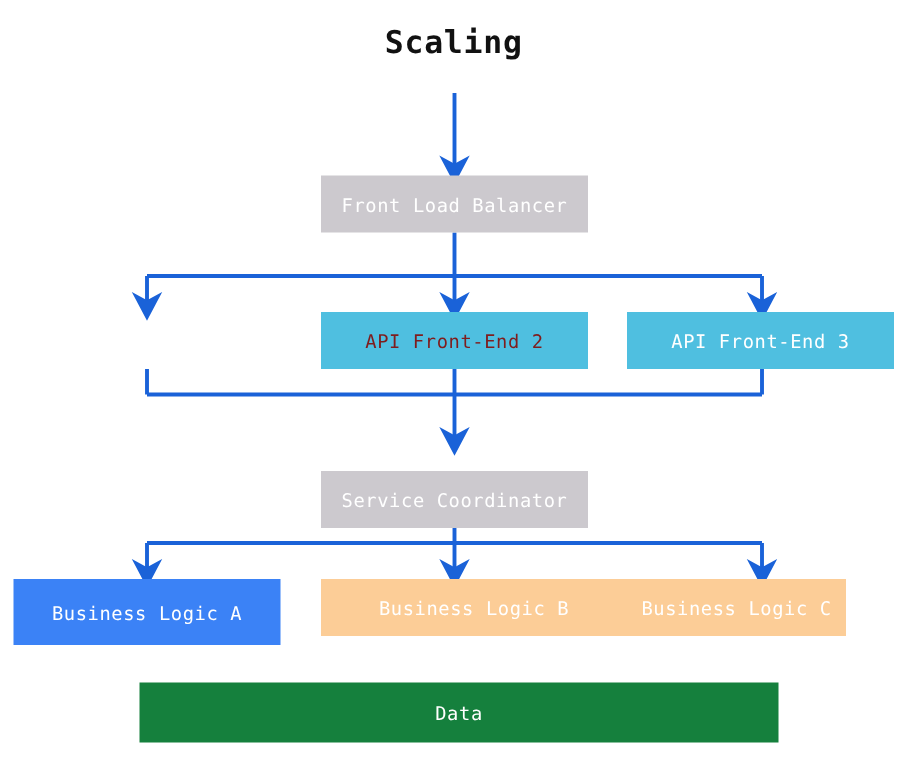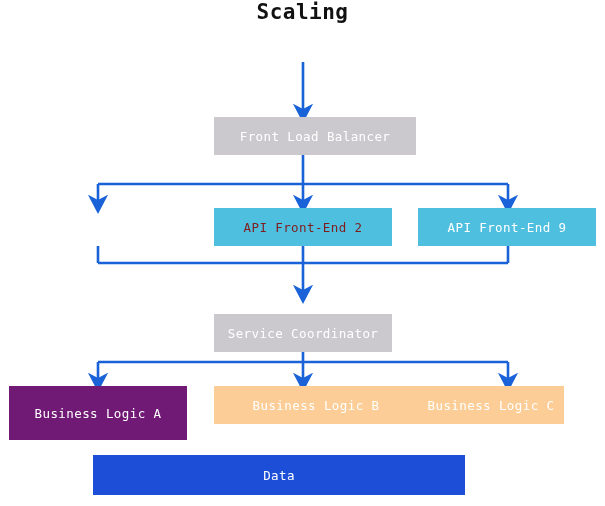--- a/index.html
+++ b/index.html
@@ -11,21 +11,21 @@
     position: relative;
     width: 605px;
     height: 506px;
     background: #ffffff;
     overflow: hidden;
     font-family: "DejaVu Sans Mono", "Liberation Mono", monospace;
   }
   #diagram-title {
     position: absolute;
     left: 0;
-    top: 0;
+    top: 16px;
     width: 605px;
     text-align: center;
     font-family: "DejaVu Sans Mono", "Liberation Mono", monospace;
     font-size: 21px;
     font-weight: bold;
     color: #111111;
     letter-spacing: 0.5px;
   }
   svg#edges {
     position: absolute;
@@ -79,26 +79,26 @@
       <path d="M98,263 L508,263"></path>
       <path d="M303,246 L303,294" marker-end="url(#ah)"></path>
 
       <path d="M303,336 L303,362 M98,362 L508,362"></path>
       <path d="M98,362 L98,382" marker-end="url(#ah)"></path>
       <path d="M303,362 L303,382" marker-end="url(#ah)"></path>
       <path d="M508,362 L508,382" marker-end="url(#ah)"></path>
     </g>
   </svg>
 
-  <div class="node gray" style="left: 214px; top: 117px; width: 202px; height: 38px; background: rgb(204, 201, 206); color: rgb(255, 255, 255);">Front Load Balancer</div>
+  <div class="node gray" style="left: 214px; top: 117px; width: 178px; height: 38px; background: rgb(204, 201, 206); color: rgb(255, 255, 255);">Front Load Balancer</div>
 
   <div class="node cyan" style="left: 214px; top: 208px; width: 178px; height: 38px; background: rgb(79, 191, 224); color: #7f1d1d;">API Front-End 2</div>
-  <div class="node cyan" style="left: 418px; top: 208px; width: 178px; height: 38px; background: rgb(79, 191, 224); color: rgb(255, 255, 255);">API Front-End 9</div>
+  <div class="node cyan" style="left: 418px; top: 208px; width: 178px; height: 38px; background: rgb(79, 191, 224); color: rgb(255, 255, 255);">API Front-End 3</div>
 
   <div class="node gray" style="left: 214px; top: 314px; width: 178px; height: 38px; background: rgb(204, 201, 206); color: rgb(255, 255, 255);">Service Coordinator</div>
 
-  <div class="node orange" style="left: 9px; top: 386px; width: 178px; height: 54px; background: #701a75; color: rgb(255, 255, 255);">Business Logic A</div>
+  <div class="node orange" style="left: 9px; top: 386px; width: 178px; height: 44px; background: #3b82f6; color: rgb(255, 255, 255);">Business Logic A</div>
   <div class="node orange" style="left: 214px; top: 386px; width: 204px; height: 38px; background: rgb(252, 205, 151); color: rgb(255, 255, 255);">Business Logic B</div>
   <div class="node orange" style="left: 418px; top: 386px; width: 146px; height: 38px; background: rgb(252, 205, 151); color: rgb(255, 255, 255);">Business Logic C</div>
 
-  <div class="node orange" style="left: 93px; top: 455px; width: 372px; height: 40px; background: #1d4ed8; color: rgb(255, 255, 255);">Data</div>
+  <div class="node orange" style="left: 93px; top: 455px; width: 426px; height: 40px; background: #15803d; color: rgb(255, 255, 255);">Data</div>
 
 </div>
 
 </body></html>

